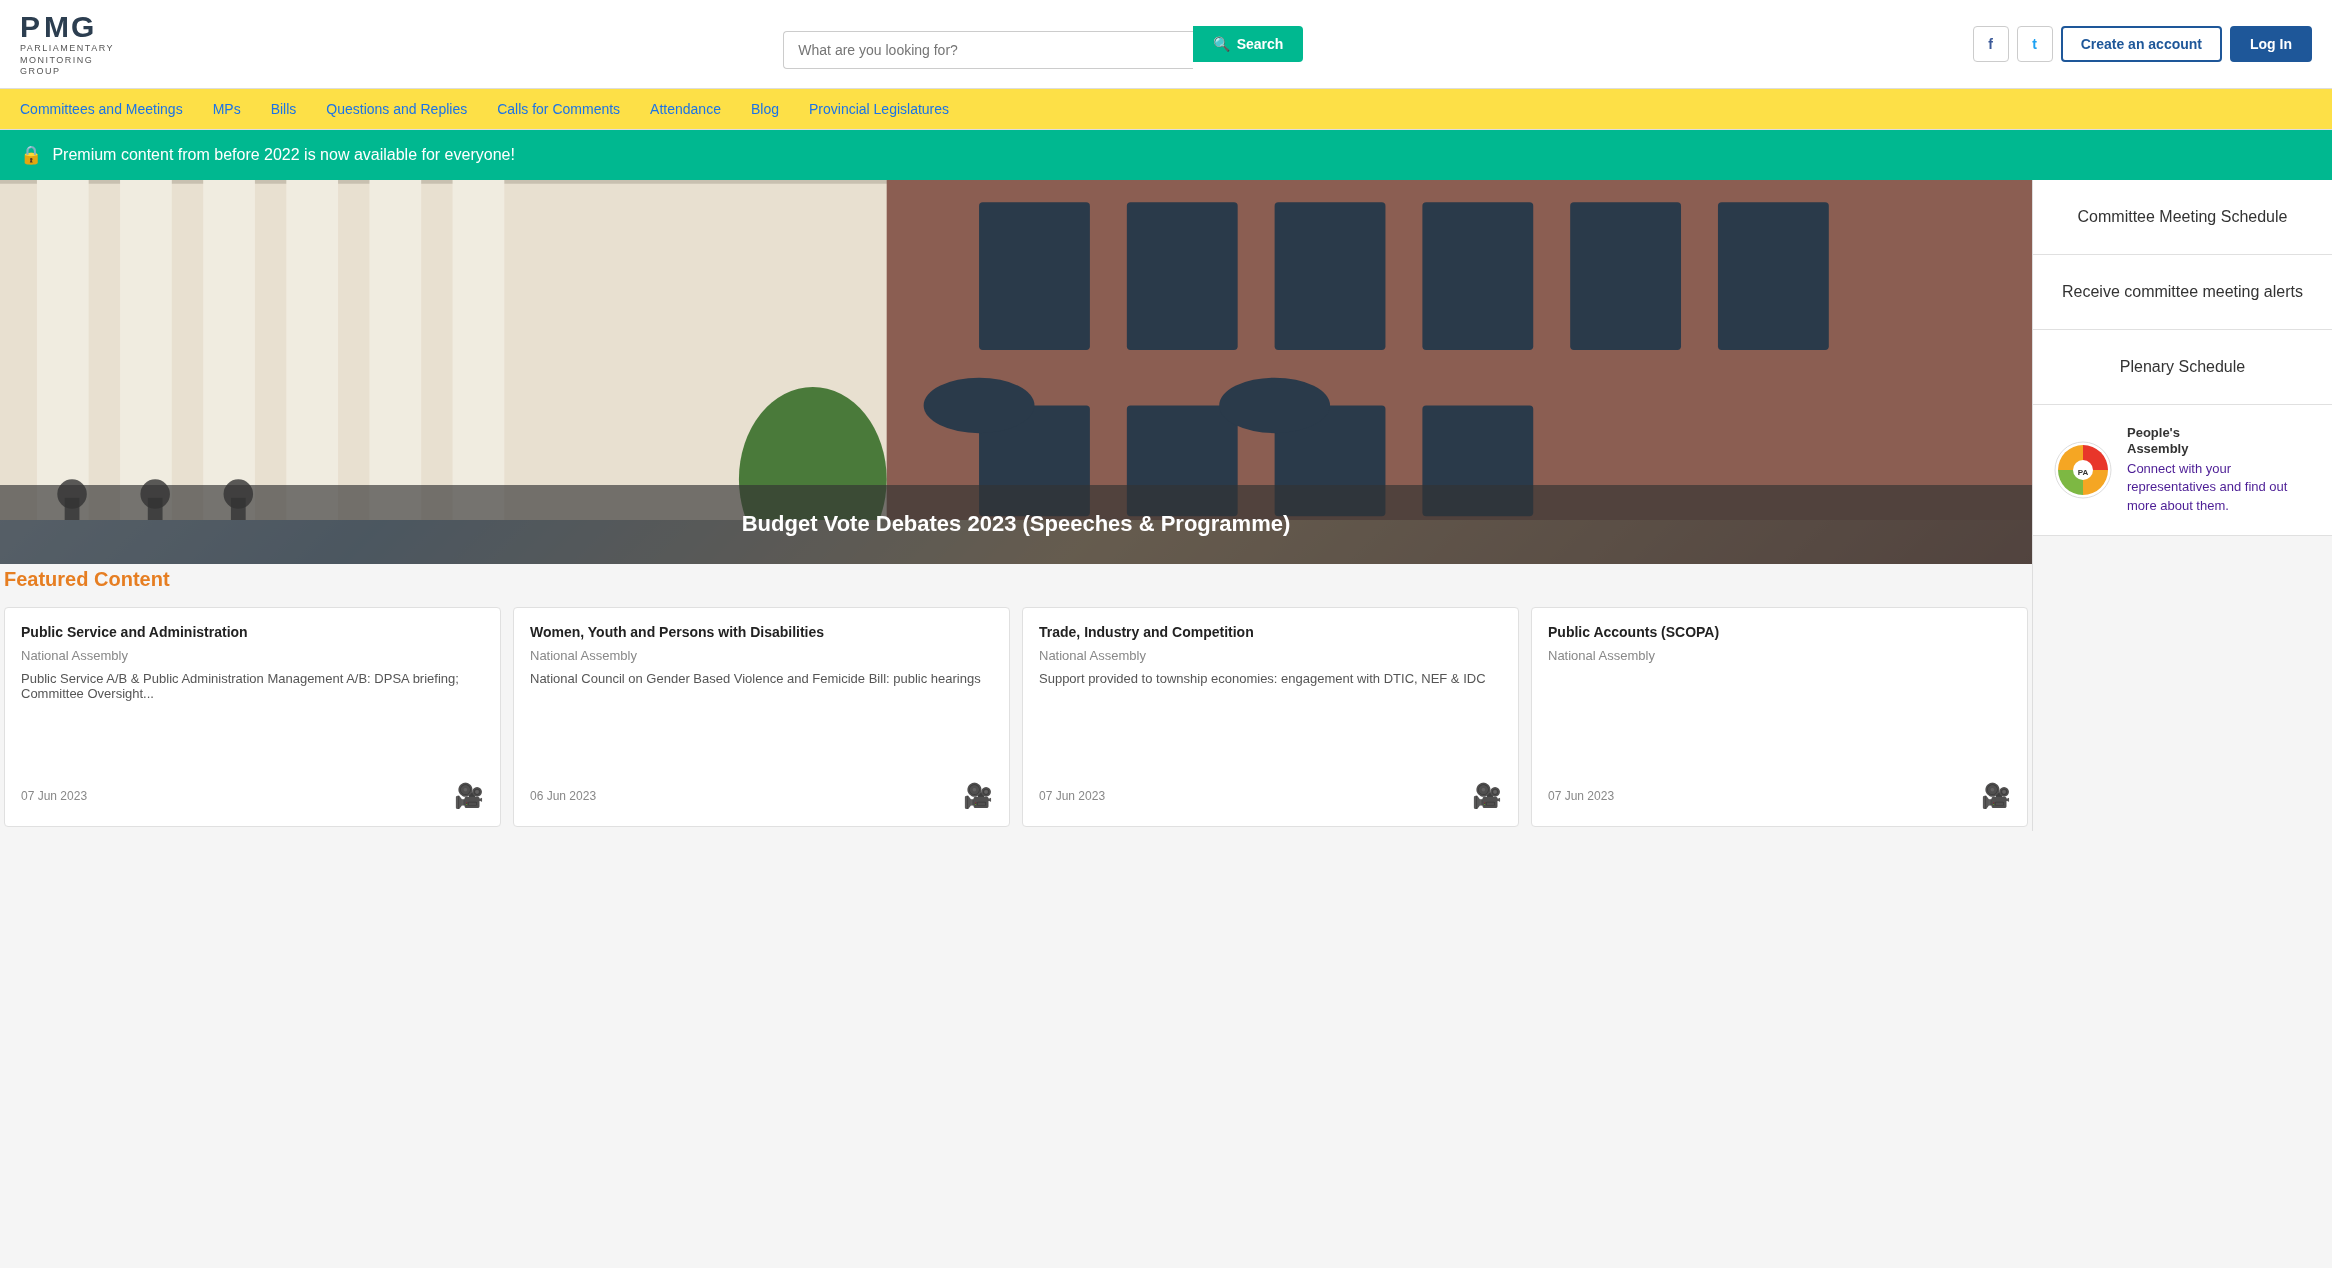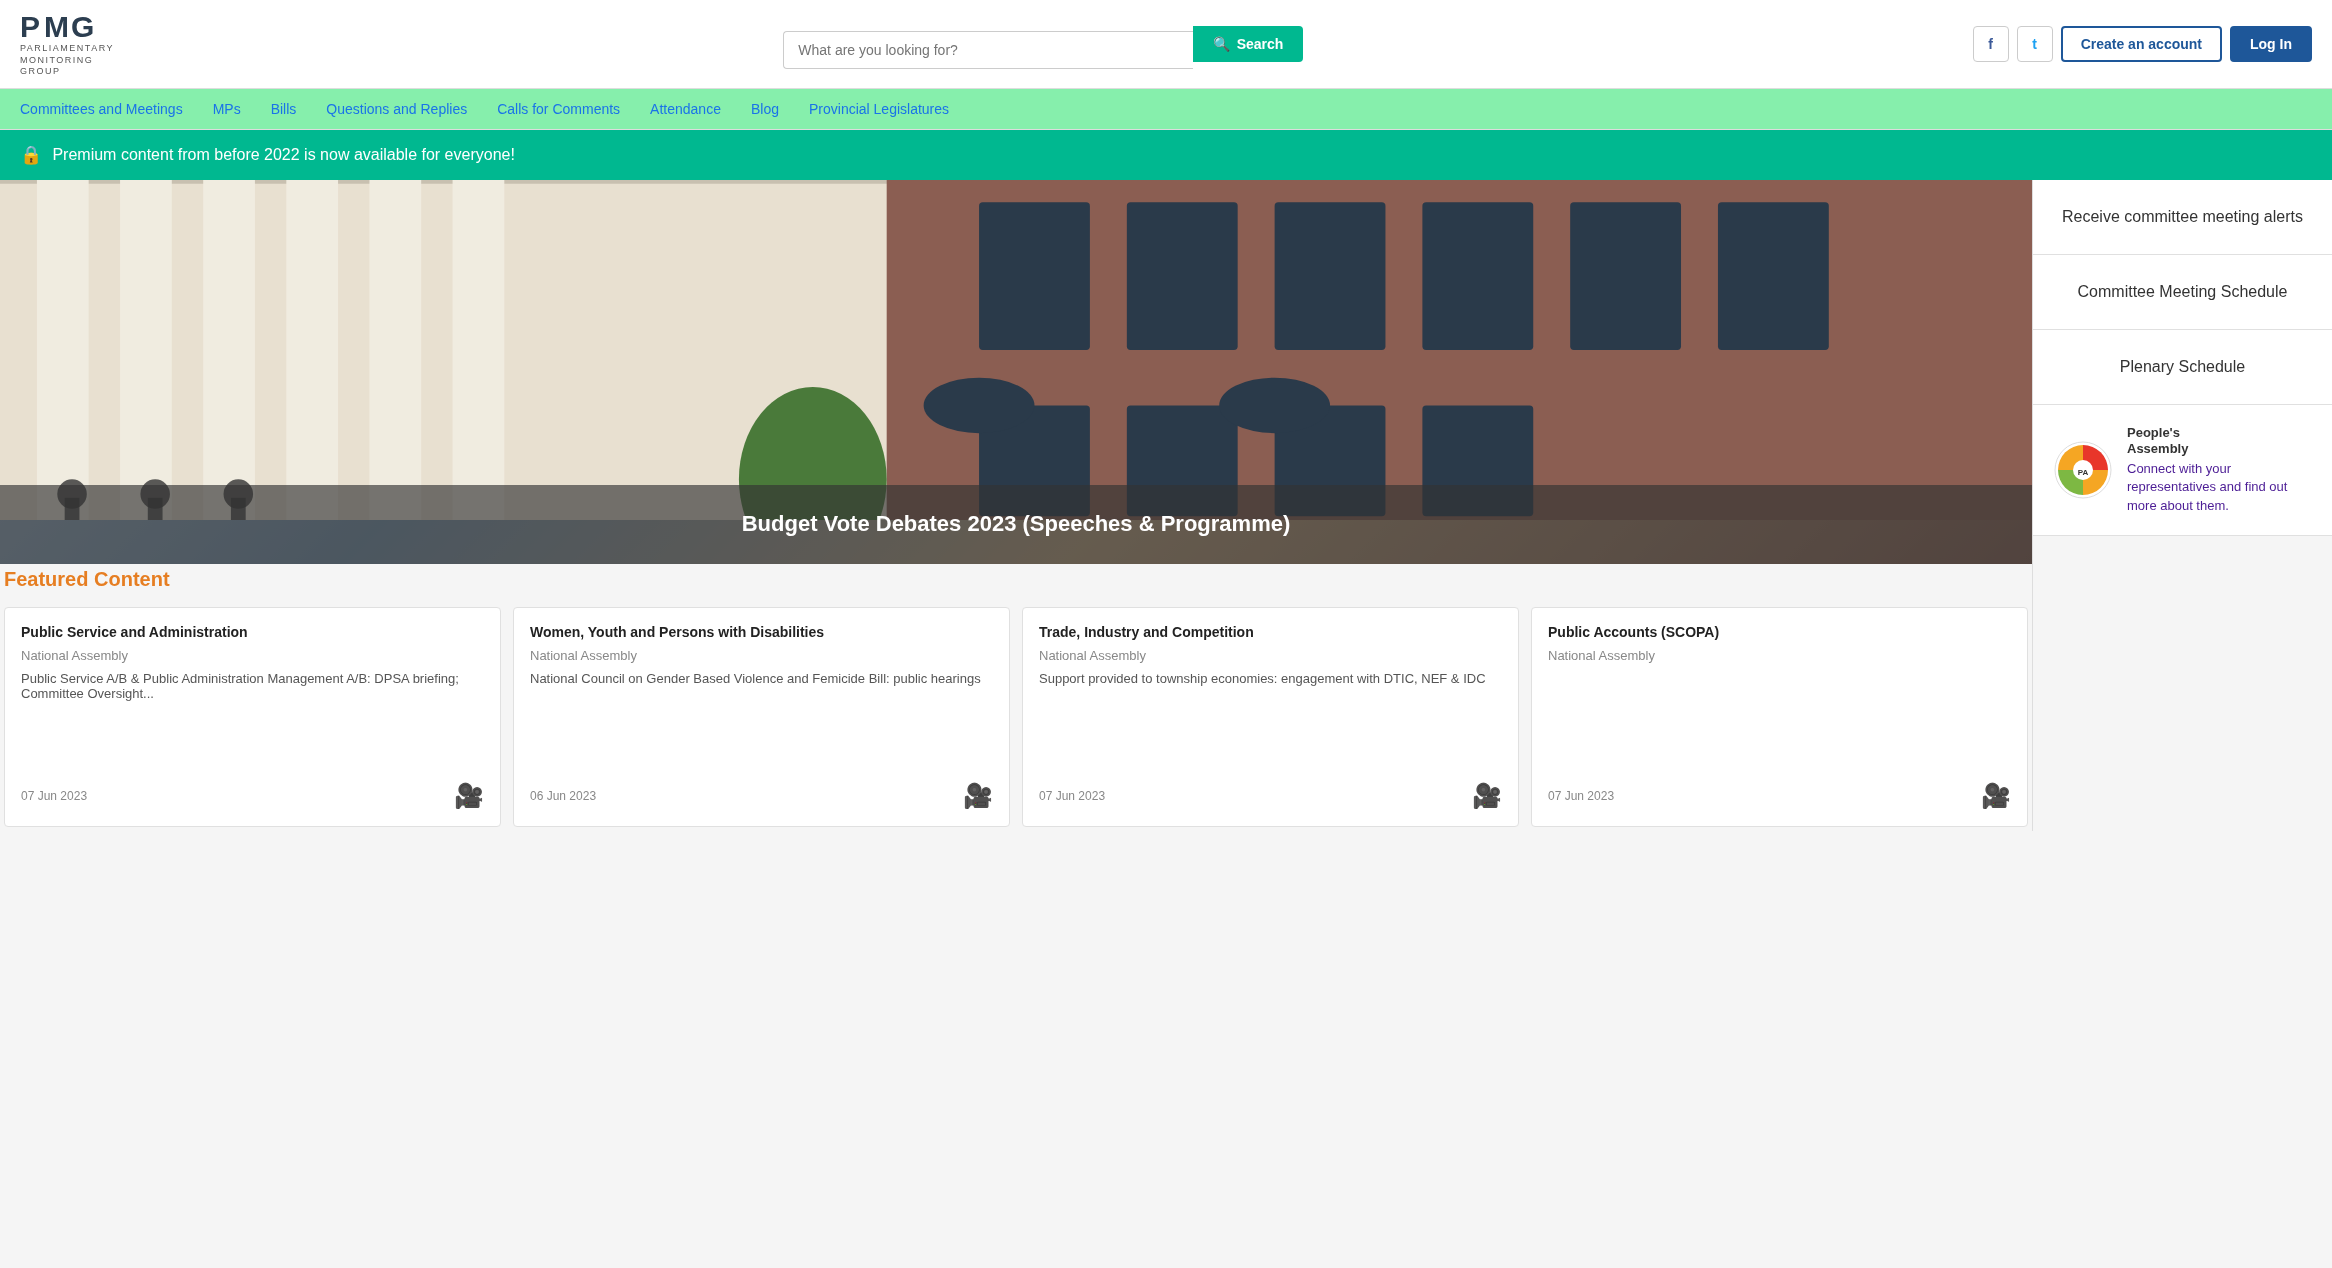--- a/index.html
+++ b/index.html
@@ -90,21 +90,21 @@
       color: #fff;
       padding: 8px 18px;
       border-radius: 4px;
       cursor: pointer;
       font-size: 14px;
       font-weight: bold;
     }
 
     
     .nav-bar {
-      background: #86efac;
+      background: #fde047;
       border-bottom: 1px solid #ddd;
       padding: 0 20px;
       display: flex;
       align-items: center;
       gap: 30px;
     }
     .nav-item {
       color: #1a73e8;
       font-size: 14px;
       padding: 12px 0;
@@ -411,24 +411,24 @@
             <span class="card-icon">🎥</span>
           </div>
         </div>
 
       </div>
     </div>
   </div>
 
   <div class="sidebar">
     <div class="sidebar-item">
+      <span>Committee Meeting Schedule</span>
+    </div>
+    <div class="sidebar-item">
       <span>Receive committee meeting alerts</span>
-    </div>
-    <div class="sidebar-item">
-      <span>Committee Meeting Schedule</span>
     </div>
     <div class="sidebar-item">
       <span>Plenary Schedule</span>
     </div>
     <div class="sidebar-peoples-assembly">
 
       <svg class="pa-logo" viewBox="0 0 60 60" xmlns="http://www.w3.org/2000/svg">
         <circle cx="30" cy="30" r="28" fill="#fff" stroke="#ddd" stroke-width="1"></circle>
 
         <path d="M30 30 L30 5 A25 25 0 0 1 55 30 Z" fill="#e8362a"></path>

